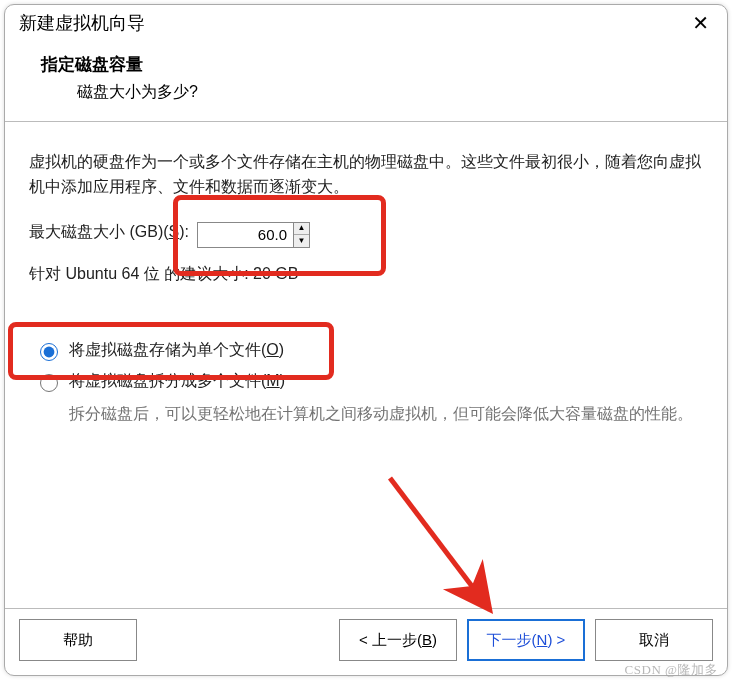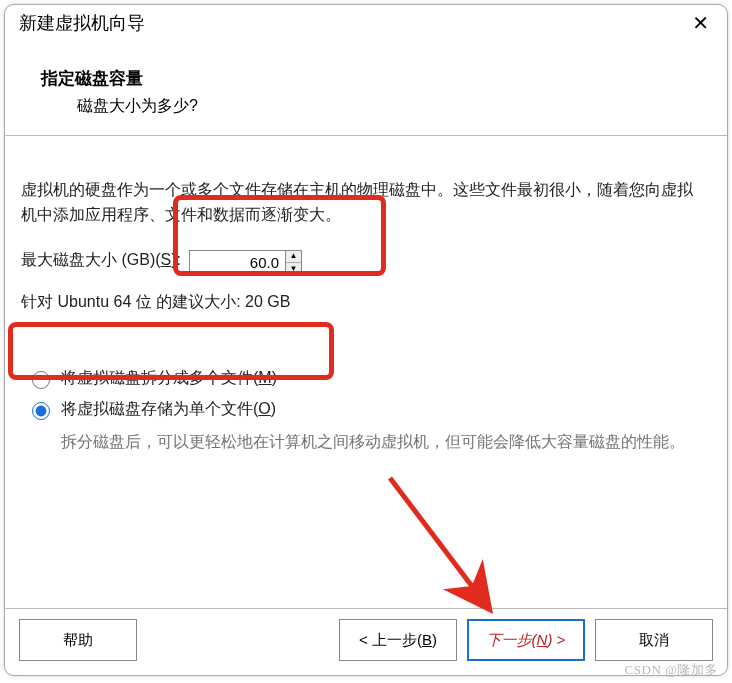--- a/index.html
+++ b/index.html
@@ -16,21 +16,20 @@
   .window {
     position: absolute;
     left: 4px; top: 4px;
     width: 724px; height: 672px;
     border: 1px solid #aaa;
     border-radius: 10px;
     background: #fff;
     display: flex;
     flex-direction: column;
     box-shadow: 0 0 4px rgba(0,0,0,0.15);
-    gap: 14px;
   }
   .titlebar {
     display: flex;
     align-items: center;
     padding: 6px 14px 4px 14px;
     font-size: 18px;
     border-top-left-radius: 10px;
     border-top-right-radius: 10px;
   }
   .titlebar .title { flex: 1; }
@@ -41,21 +40,21 @@
     line-height: 1;
   }
   .header {
     padding: 14px 20px 18px 36px;
     border-bottom: 1px solid #bbb;
   }
   .header .h1 { font-weight: 700; font-size: 17px; margin-bottom: 6px; }
   .header .sub { padding-left: 36px; font-size: 16px; }
   .content {
     flex: 1;
-    padding: 28px 20px 10px 16px;
+    padding: 28px 20px 10px 24px;
     color: #222;
     position: relative;
   }
   .para { margin-bottom: 22px; line-height: 1.55; font-size: 16px;}
   .sizerow {
     display: flex;
     gap: 8px;
     margin-bottom: 16px;
   }
   .sizerow .lbl { font-size: 16px; }
@@ -120,21 +119,21 @@
   .footer .spacer { flex: 1; }
   .btn {
     min-width: 118px;
     height: 42px;
     border: 1px solid #888;
     background: #fff;
     font-size: 15px;
     cursor: pointer;
     padding: 0 14px;
   }
-  .btn.primary { border: 2px solid #1a6fd6; color: #b91c1c; font-style: italic; }
+  .btn.primary { border: 2px solid #1a6fd6; color: #1d4ed8; }
   
   .hl {
     position: absolute;
     border: 5px solid #e22b1f;
     border-radius: 8px;
     pointer-events: none;
   }
   #hl1 { left: 173px; top: 195px; width: 213px; height: 81px; }
   #hl2 { left: 8px;  top: 322px; width: 326px; height: 58px; }
   
@@ -184,29 +183,29 @@
         </span>
       </span>
     </div>
 
     <div class="reco">
       <span>针对 </span><span>Ubuntu 64 位</span><span> 的建议大小: 20 GB</span>
     </div>
 
     <div class="radios">
       <label class="radio-row">
+        <input type="radio" name="diskmode" checked="" style="">
+        <span>
+          <span>将虚拟磁盘存储为单个文件(</span><span class="mn">O</span><span>)</span>
+        </span>
+      </label>
+      <label class="radio-row">
         <input type="radio" name="diskmode" style="">
         <span>
           <span>将虚拟磁盘拆分成多个文件(</span><span class="mn">M</span><span>)</span>
-        </span>
-      </label>
-      <label class="radio-row">
-        <input type="radio" name="diskmode" checked="" style="">
-        <span>
-          <span>将虚拟磁盘存储为单个文件(</span><span class="mn">O</span><span>)</span>
         </span>
       </label>
       <div class="radio-desc">拆分磁盘后，可以更轻松地在计算机之间移动虚拟机，但可能会降低大容量磁盘的性能。</div>
     </div>
 
   </div>
 
   <div class="footer">
     <button class="btn">帮助</button>
     <span class="spacer"></span>

